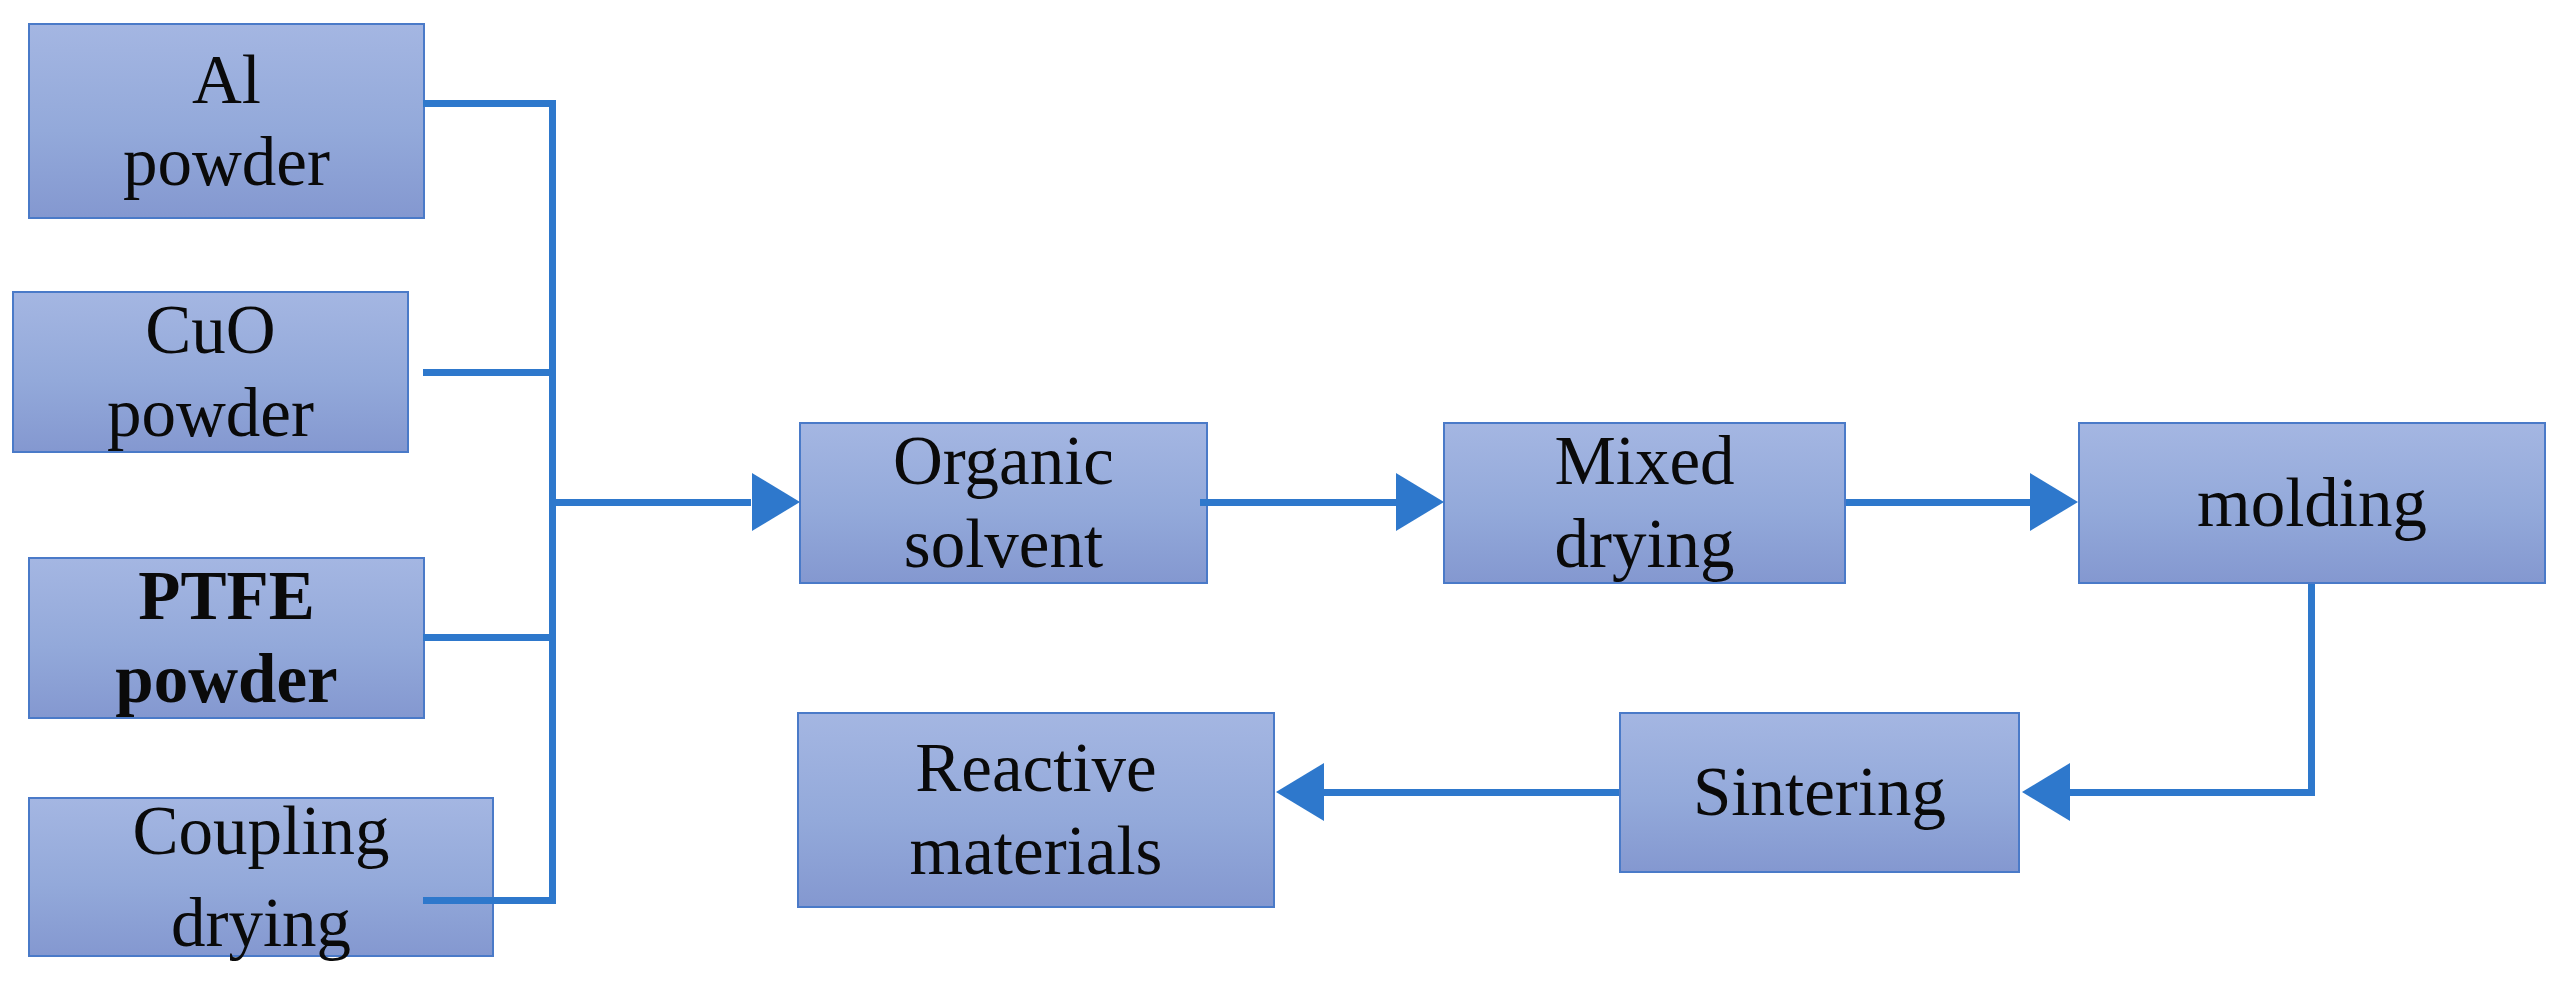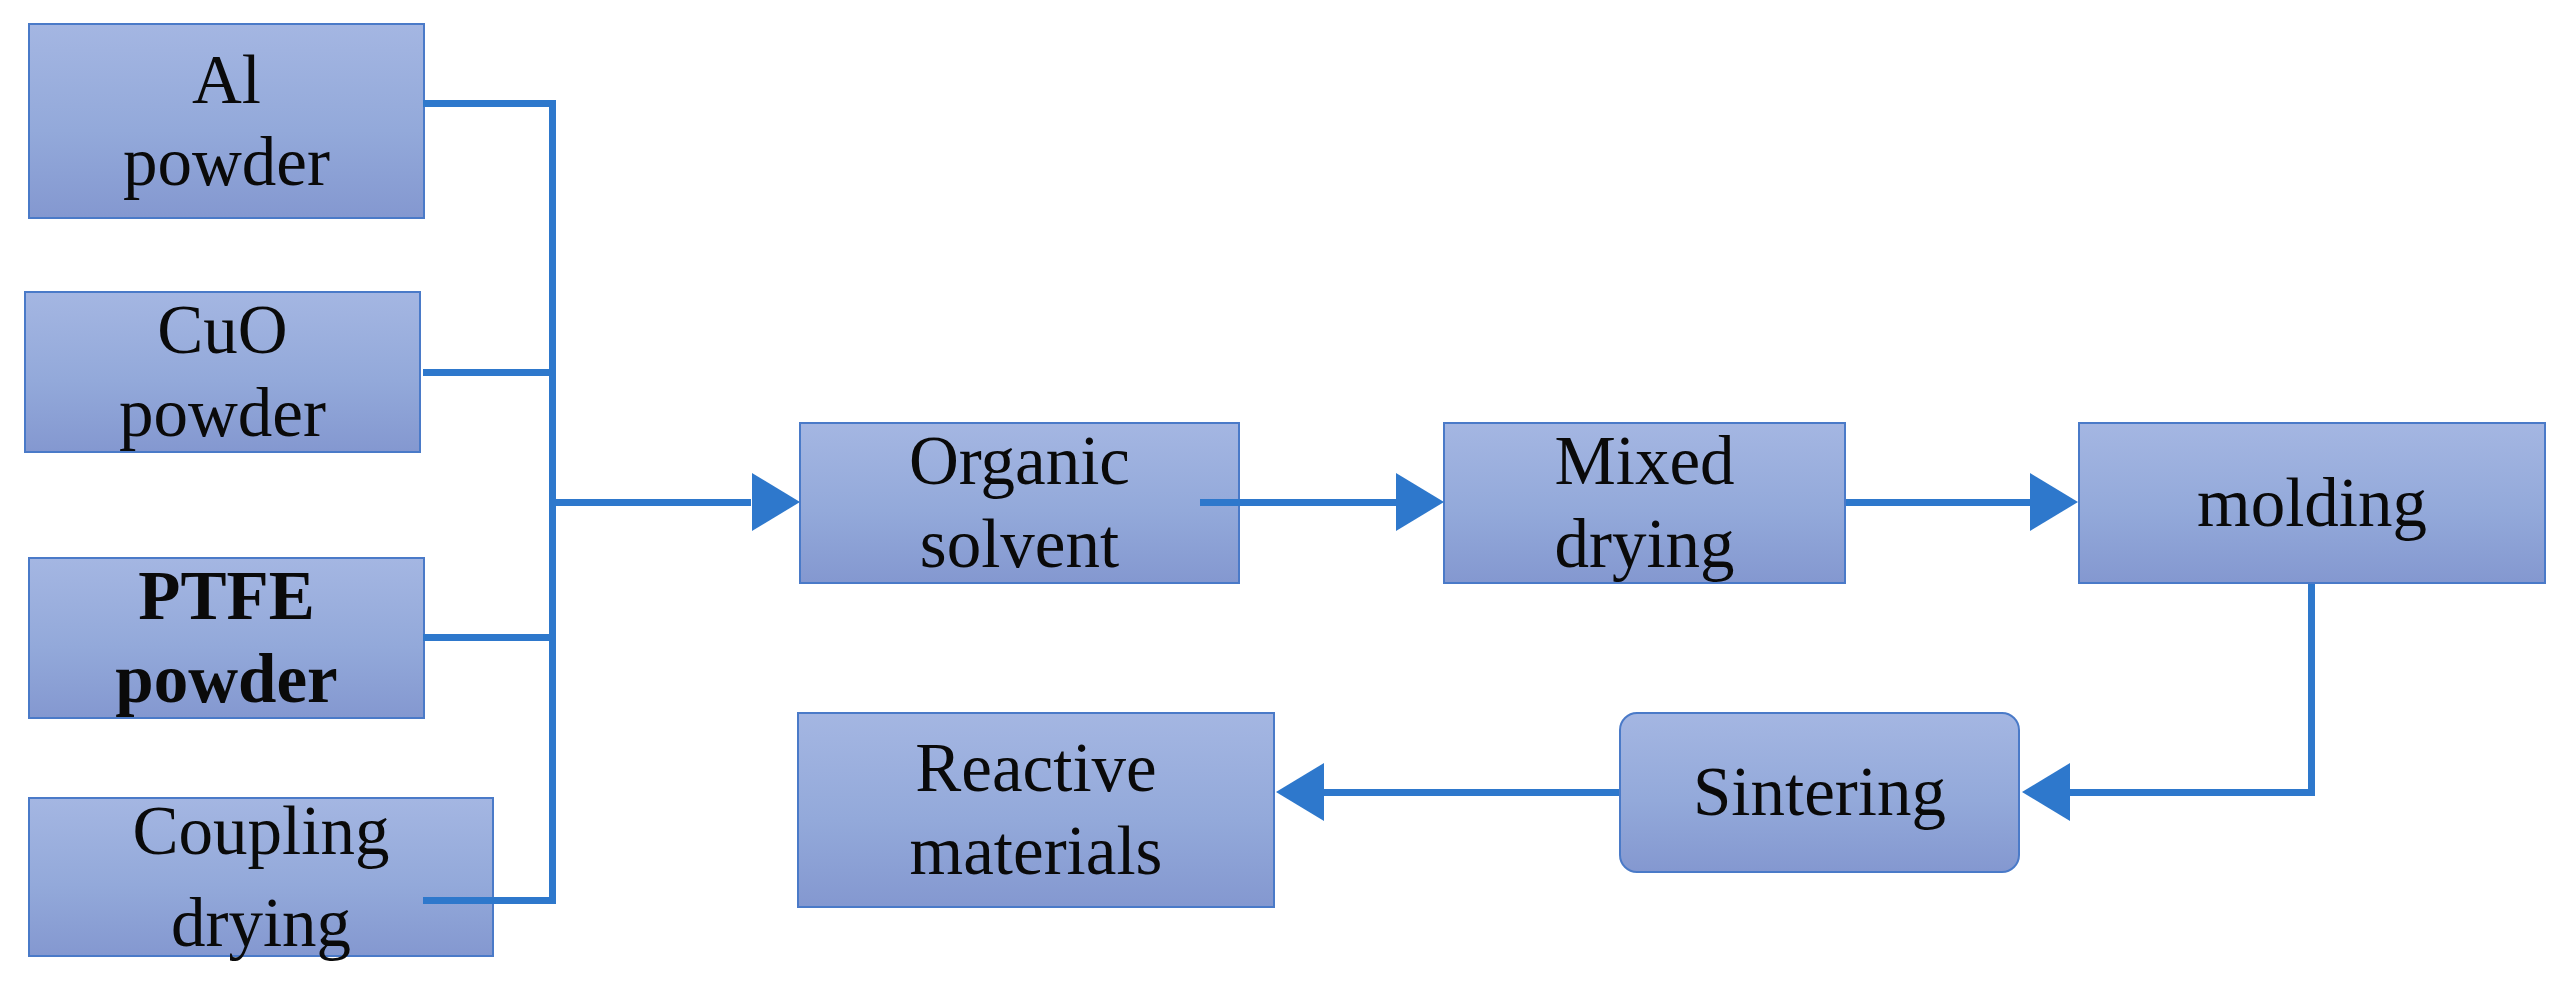--- a/index.html
+++ b/index.html
@@ -48,55 +48,55 @@
 </head>
 <body>
 
 <div id="canvas">
 
   <div class="node" style="left:28px;top:23.4px;width:397px;height:196px;">
     <span>Al</span>
     <span>powder</span>
   </div>
 
-  <div class="node" style="left:24px;top:291px;width:397px;height:162px;">
+  <div class="node" style="left:12px;top:291px;width:397px;height:162px;">
     <span>CuO</span>
     <span>powder</span>
   </div>
 
   <div class="node" style="left:28px;top:557px;width:397px;height:162px;font-weight:bold;">
     <span>PTFE</span>
     <span>powder</span>
   </div>
 
   <div class="node" style="left:28px;top:797px;width:466px;height:160px;gap:9px;">
     <span>Coupling</span>
     <span>drying</span>
   </div>
 
-  <div class="node" style="left:799px;top:422px;width:441px;height:162px;">
+  <div class="node" style="left:799px;top:422px;width:409px;height:162px;">
     <span>Organic</span>
     <span>solvent</span>
   </div>
 
   <div class="node" style="left:1443px;top:422px;width:403px;height:162px;">
     <span>Mixed</span>
     <span>drying</span>
   </div>
 
   <div class="node" style="left:2078px;top:422px;width:468px;height:162px;">
     <span>molding</span>
   </div>
 
   <div class="node" style="left:797px;top:712px;width:478px;height:196px;">
     <span>Reactive</span>
     <span>materials</span>
   </div>
 
-  <div class="node" style="left:1619px;top:712px;width:401px;height:161px;border-radius:18px;">
+  <div class="node" style="left:1619px;top:712px;width:401px;height:161px;">
     <span>Sintering</span>
   </div>
 
   <div class="h-line" style="left:423px;top:100px;width:130px;"></div>
   <div class="h-line" style="left:423px;top:369px;width:130px;"></div>
   <div class="h-line" style="left:423px;top:634px;width:130px;"></div>
   <div class="h-line" style="left:423px;top:897px;width:130px;"></div>
   <div class="v-line" style="left:549px;top:100px;height:804px;"></div>
 
   <div class="h-line" style="left:552px;top:499px;width:199px;"></div>

